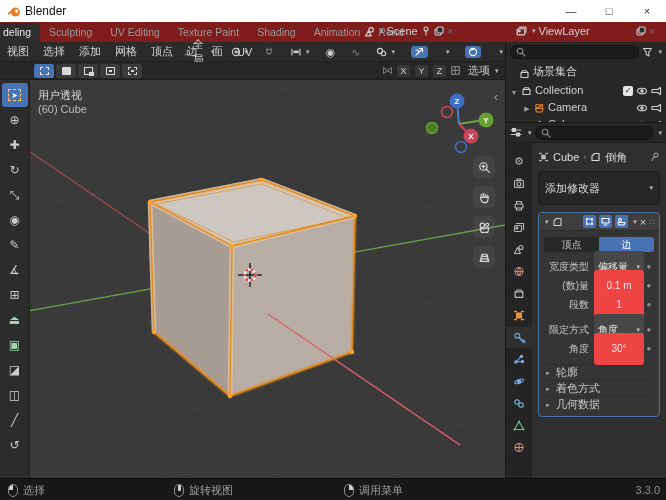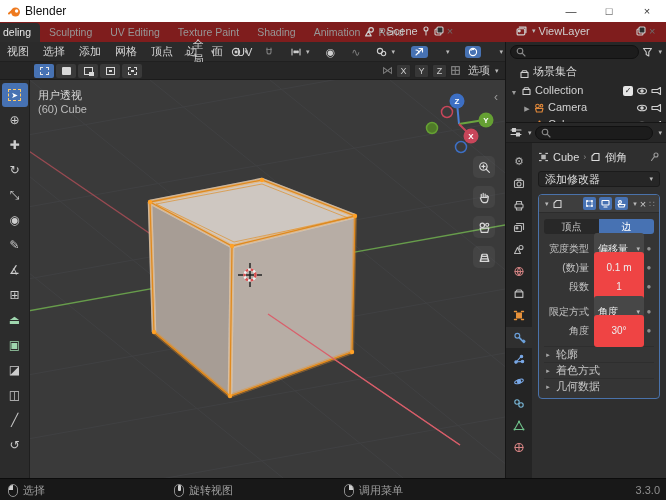--- a/index.html
+++ b/index.html
@@ -65,21 +65,21 @@
 .chk{width:10px;height:10px;background:#e6e6e6;border-radius:2px;color:#222;font-size:8px;line-height:10px;text-align:center;font-weight:bold}
 
 #props{left:505px;top:123px;width:161px;height:355px;background:#2f2f2f;border-left:1px solid #161616}
 #p-head{height:20px;background:#272727;display:flex;align-items:center;gap:3px;padding:0 4px;border-bottom:1px solid #1d1d1d}
 #p-tabs{position:absolute;left:0;top:20px;width:26px;bottom:0;background:#242424;display:flex;flex-direction:column;align-items:center;padding-top:8px;gap:1px}
 .ptab{width:26px;height:21px;display:flex;align-items:center;justify-content:center;font-size:11px;color:#b8b8b8}
 .ptab.active{background:#2f2f2f}
 #p-main{position:absolute;left:26px;top:20px;right:0;bottom:0;padding:5px 6px}
 #crumb{display:flex;align-items:center;gap:4px;height:18px;color:#dcdcdc}
 #crumb .sep{color:#8a8a8a;font-size:9px}
-#addmod{margin-top:5px;height:16px;background:#262626;border:1px solid #1b1b1b;border-radius:3px;display:flex;align-items:center;padding:7px 6px;color:#dedede}
+#addmod{margin-top:5px;height:16px;background:#262626;border:1px solid #1b1b1b;border-radius:3px;display:flex;align-items:center;padding:16px 6px;color:#dedede}
 #addmod .grow{flex:1}
 #modpanel{margin-top:7px;border:1px solid #4a72aa;border-radius:4px;background:#353535;overflow:hidden}
 #m-head{height:18px;background:#3e3e3e;display:flex;align-items:center;gap:3px;padding:0 4px;border-bottom:1px solid #2c2c2c}
 .mtog{width:13px;height:13px;background:#4772b3;border-radius:2px;display:flex;align-items:center;justify-content:center;color:#fff}
 #m-body{padding:6px 5px 4px}
 #m-tabs{display:flex;height:15px;margin-bottom:7px}
 #m-tabs div{flex:1;text-align:center;line-height:15px;font-size:10px}
 #tab-vertex{background:#282828;color:#c6c6c6;border-radius:3px 0 0 3px}
 #tab-edge{background:#4772b3;color:#fff;border-radius:0 3px 3px 0}
 .mrow{display:flex;align-items:center;height:15px;margin-bottom:4px}

